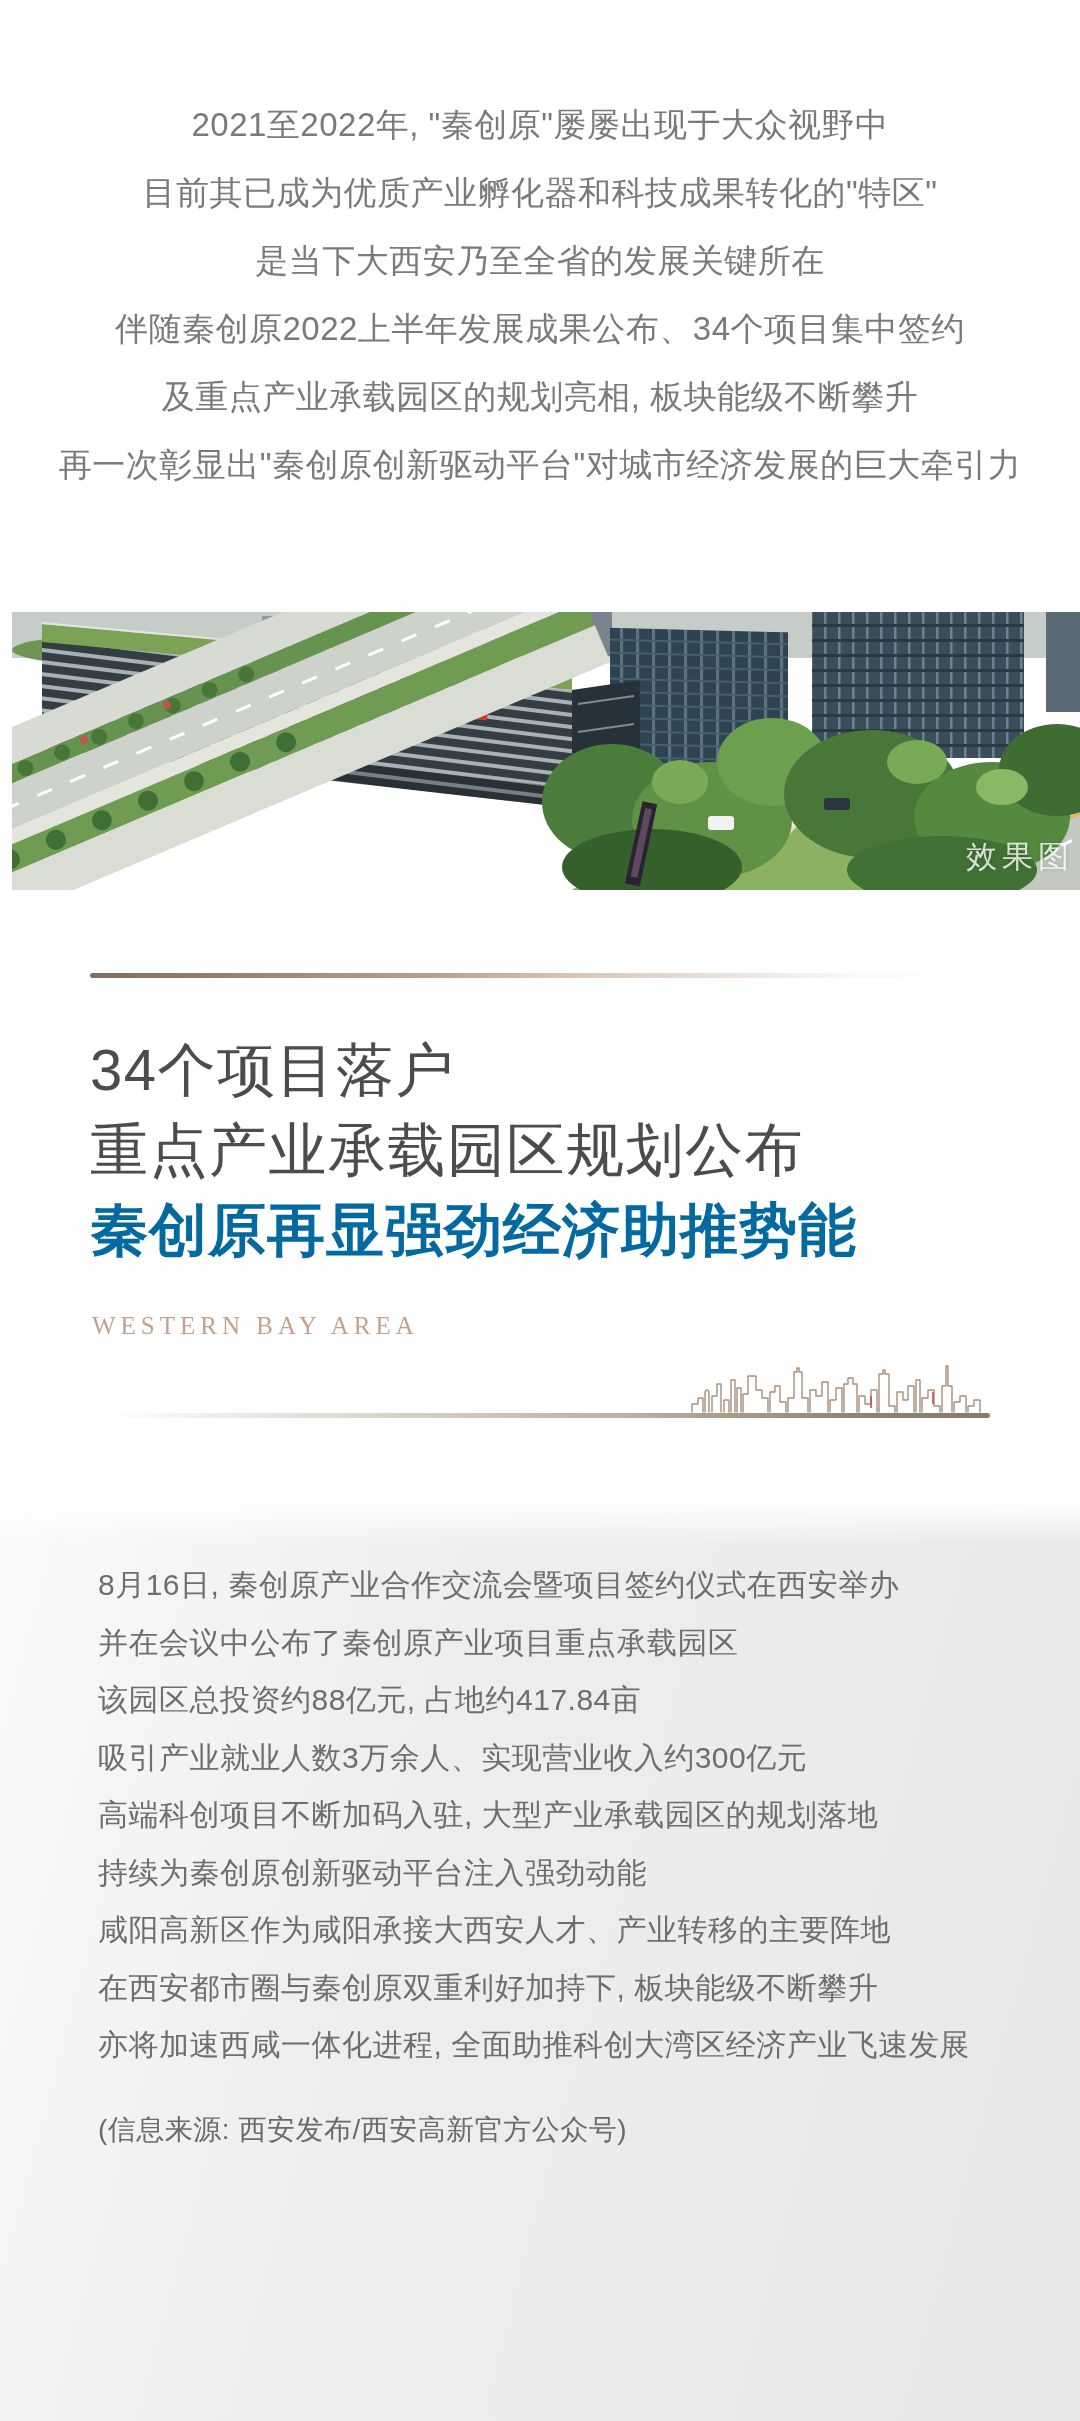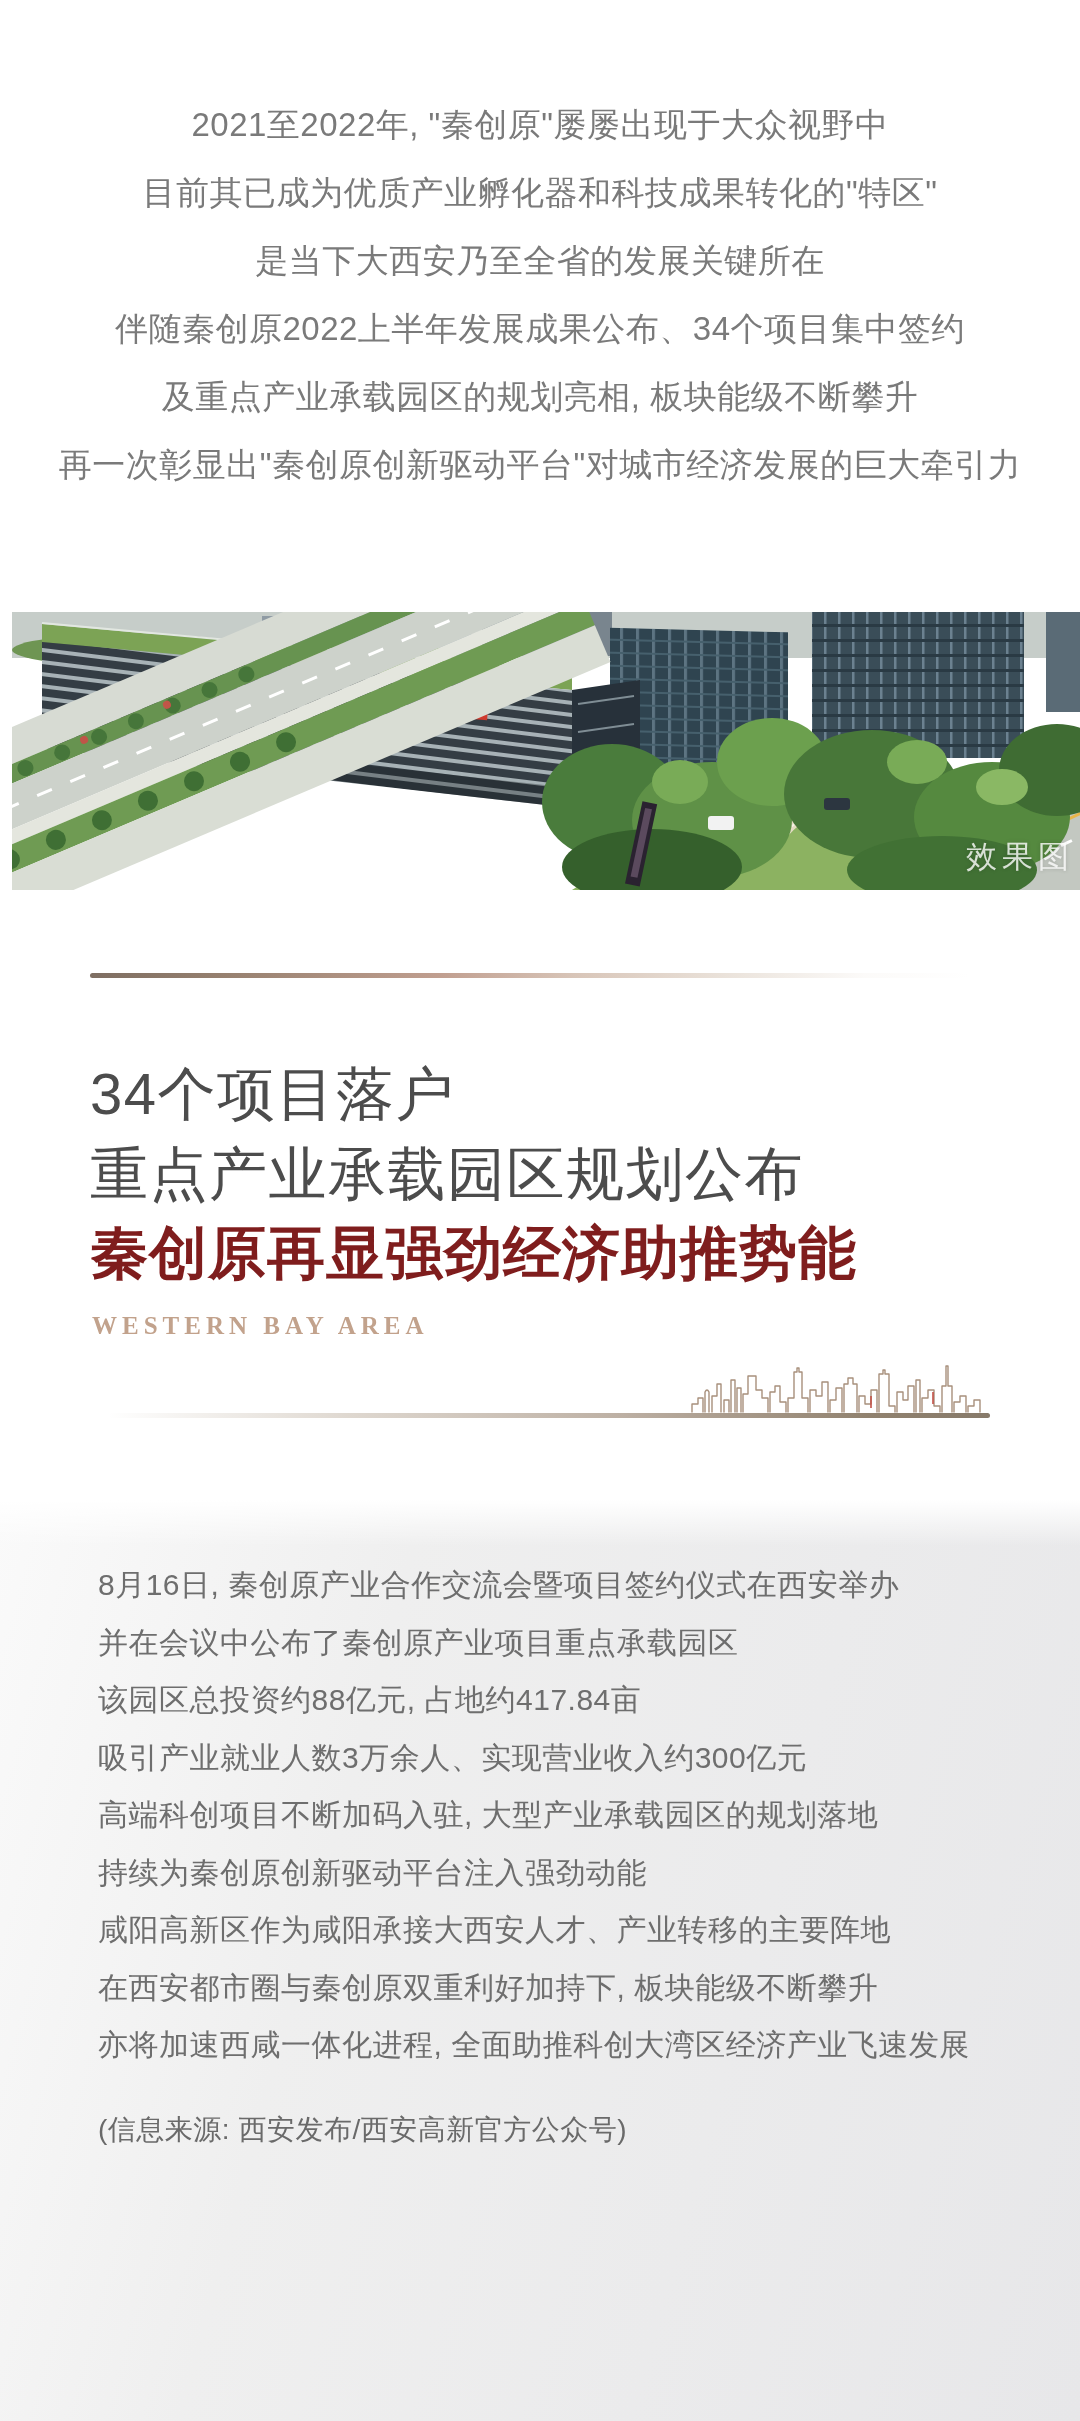--- a/index.html
+++ b/index.html
@@ -22,27 +22,27 @@
     position:absolute;top:973px;left:90px;width:880px;height:5px;border-radius:3px;
     background:linear-gradient(to right,#7e6e62 0%,#96806f 15%,#c19f90 40%,#d8c5b8 55%,
       #eae2da 72%,rgba(246,242,238,.35) 88%,rgba(255,255,255,0) 100%);
   }
   .divider-bottom{
     position:absolute;top:1413px;left:108px;width:882px;height:5px;border-radius:3px;
     background:linear-gradient(to right,rgba(240,237,233,0) 0%,#ded7cf 28%,#bdb0a4 58%,
       #91826f 86%,#877a6a 100%);
   }
   
-  .headline{position:absolute;top:1030px;left:90px;margin-top:24px;}
+  .headline{position:absolute;top:1030px;left:90px;}
   .headline p{margin:0;line-height:80px;font-size:58px;letter-spacing:1.5px;color:#4c4c4c;font-weight:normal;}
-  .headline p.strong{color:#7f1d1d;font-weight:bold;letter-spacing:1px;font-family:Liberation Serif, serif;}
+  .headline p.strong{color:#0369a1;font-weight:bold;letter-spacing:1px;}
   
   .eyebrow{
     position:absolute;top:1313px;left:92px;font-family:"Liberation Serif","DejaVu Serif",serif;
-    font-size:25px;letter-spacing:5px;color:#c2a28c;line-height:26px;font-weight:bold;
+    font-size:25px;letter-spacing:5px;color:#c2a28c;line-height:26px;
   }
   .skyline{position:absolute;left:690px;top:1362px;width:300px;height:52px;}
   
   .gray-section{
     position:absolute;top:1500px;left:0;width:1080px;height:921px;
     background:linear-gradient(105deg,#fafafa 0%,#efefef 32%,#e7e7e9 100%);
   }
   .gray-section::before{
     content:"";position:absolute;top:0;left:0;right:0;height:46px;
     background:linear-gradient(to bottom,#ffffff,rgba(255,255,255,0));

